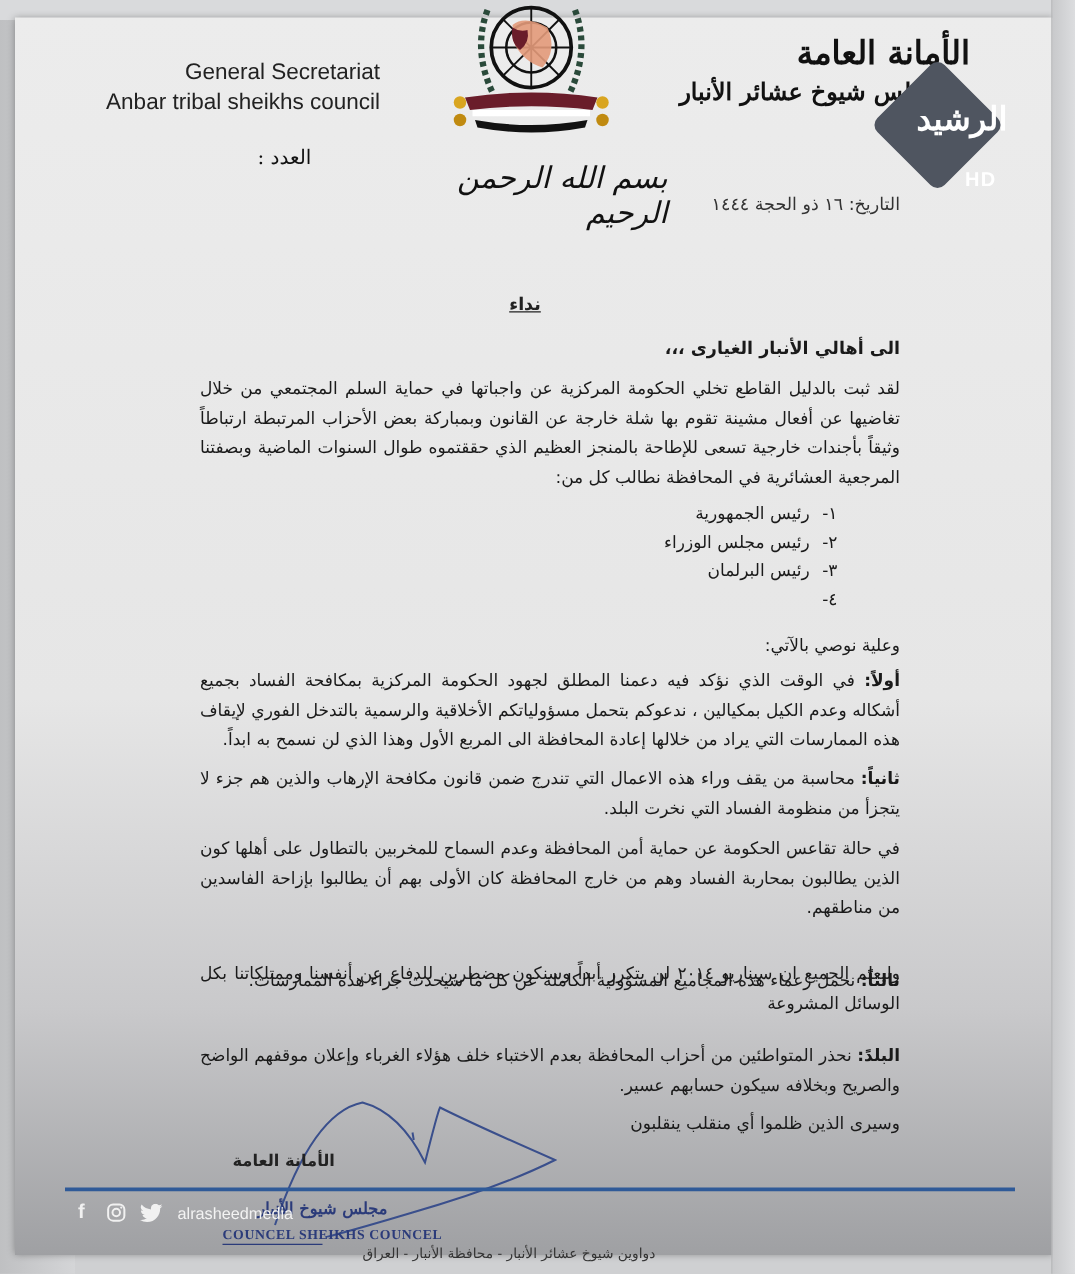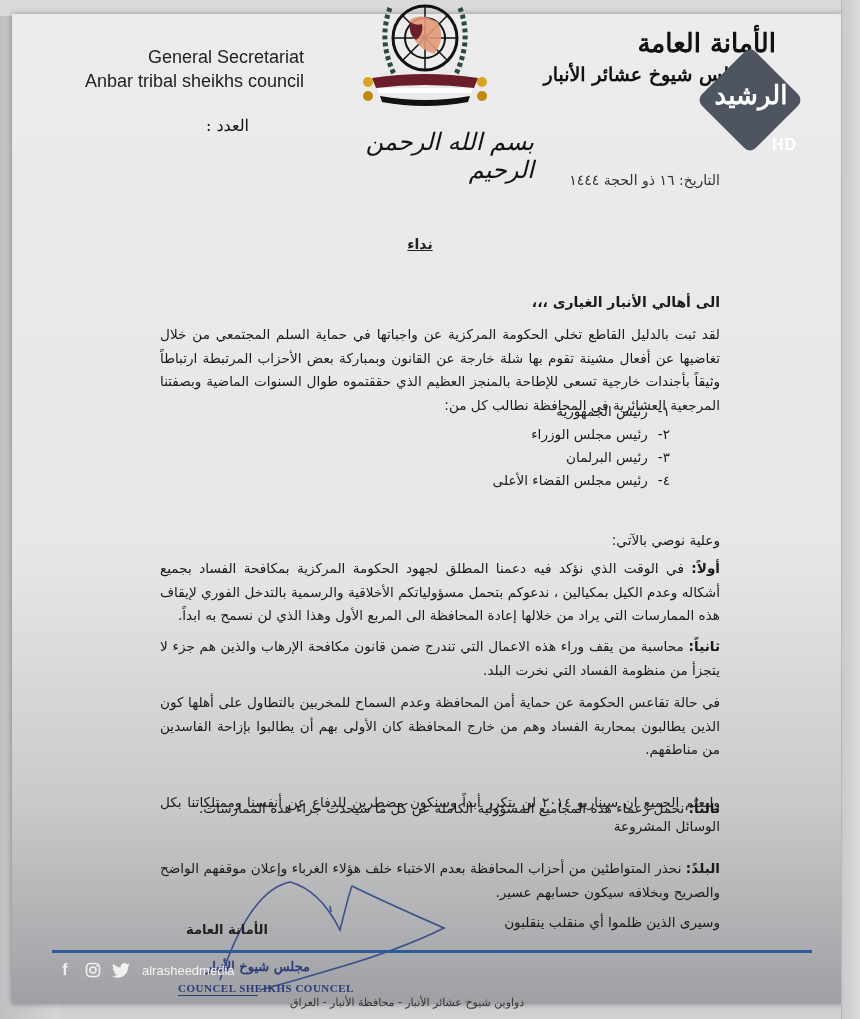--- a/index.html
+++ b/index.html
@@ -32,29 +32,29 @@
   .ar-head .l2 { font-size:19px; font-weight:bold; line-height:28px; margin-right:24px; }
 
   .emblem { position:absolute; left:350px; top:0; width:150px; height:112px; }
 
   .basmala { position:absolute; left:304px; top:128px; width:230px; text-align:right;
     direction:rtl; font-family:"DejaVu Serif", serif; font-size:24px; font-style:italic; color:#111; }
 
   .logo { position:absolute; left:696px; top:46px; width:110px; height:110px; }
   .logo .dia { position:absolute; left:16px; top:16px; width:76px; height:76px;
     background:#4f5560; transform:rotate(45deg); border-radius:8px; }
-  .logo .txt { position:absolute; left:0; top:34px; width:110px; text-align:center;
+  .logo .txt { position:absolute; left:0; top:34px; width:110px; text-align:right;
     color:#fff; font-family:"DejaVu Serif", serif; font-size:26px; font-weight:bold; direction:rtl; }
   .logo .hd { position:absolute; left:76px; top:90px; color:#fff; font-family:"Liberation Sans", sans-serif;
     font-weight:bold; font-size:16px; letter-spacing:1px; }
 
-  .date { position:absolute; right:140px; top:172px; direction:rtl; font-size:14px; color:#333; }
+  .date { position:absolute; right:140px; top:156px; direction:rtl; font-size:14px; color:#333; }
 
   .body { position:absolute; left:160px; width:560px; direction:rtl; text-align:justify;
-    font-family:"DejaVu Sans", sans-serif; font-size:13.6px; color:#1a1a1a; line-height:23.5px;margin-top:23px; }
+    font-family:"DejaVu Sans", sans-serif; font-size:13.6px; color:#1a1a1a; line-height:23.5px; }
   .title { position:absolute; left:380px; top:236px; width:80px; text-align:center; direction:rtl;
     font-size:14px; font-weight:bold; color:#222; text-decoration:underline; letter-spacing:6px; }
   .salute { top:268px; font-weight:bold; font-size:14px; }
   .p1 { top:300px; }
   .list { position:absolute; left:450px; top:400px; width:220px; direction:rtl;
     font-size:13.6px; line-height:23px; color:#1a1a1a; }
   .list .it { display:flex; gap:10px; }
   .rec { top:506px; }
   .p2 { top:534px; }
   .p3 { top:612px; }
@@ -144,21 +144,20 @@
   <div class="it">
       <span>٢-</span>
       <span>رئيس مجلس الوزراء</span>
     </div>
   <div class="it">
       <span>٣-</span>
       <span>رئيس البرلمان</span>
     </div>
   <div class="it">
       <span>٤-</span>
-      <span>رئيس مجلس القضاء الأعلى</span>
     </div>
 </div>
 
 <div class="body rec">وعلية نوصي بالآتي:</div>
 
 <div class="body p2"><span class="lead">أولاً:</span><span> في الوقت الذي نؤكد فيه دعمنا المطلق لجهود الحكومة المركزية بمكافحة الفساد بجميع أشكاله وعدم الكيل بمكيالين ، ندعوكم بتحمل مسؤولياتكم الأخلاقية والرسمية بالتدخل الفوري لإيقاف هذه الممارسات التي يراد من خلالها إعادة المحافظة الى المربع الأول وهذا الذي لن نسمح به ابداً.</span></div>
 
 <div class="body p3"><span class="lead">ثانياً:</span><span> محاسبة من يقف وراء هذه الاعمال التي تندرج ضمن قانون مكافحة الإرهاب والذين هم جزء لا يتجزأ من منظومة الفساد التي نخرت البلد.</span></div>
 
 <div class="body p4">في حالة تقاعس الحكومة عن حماية أمن المحافظة وعدم السماح للمخربين بالتطاول على أهلها كون الذين يطالبون بمحاربة الفساد وهم من خارج المحافظة كان الأولى بهم أن يطالبوا بإزاحة الفاسدين من مناطقهم.</div>

